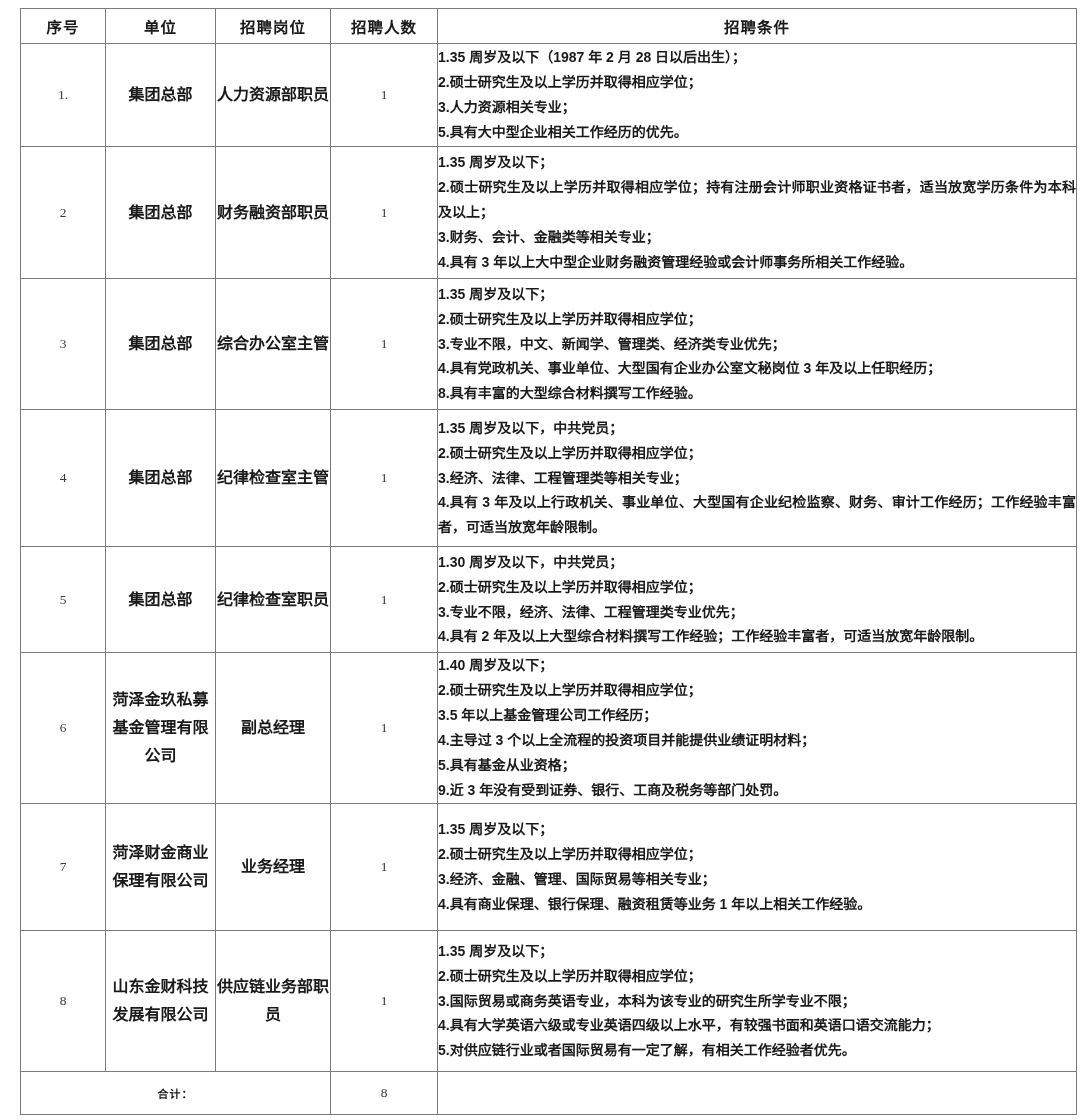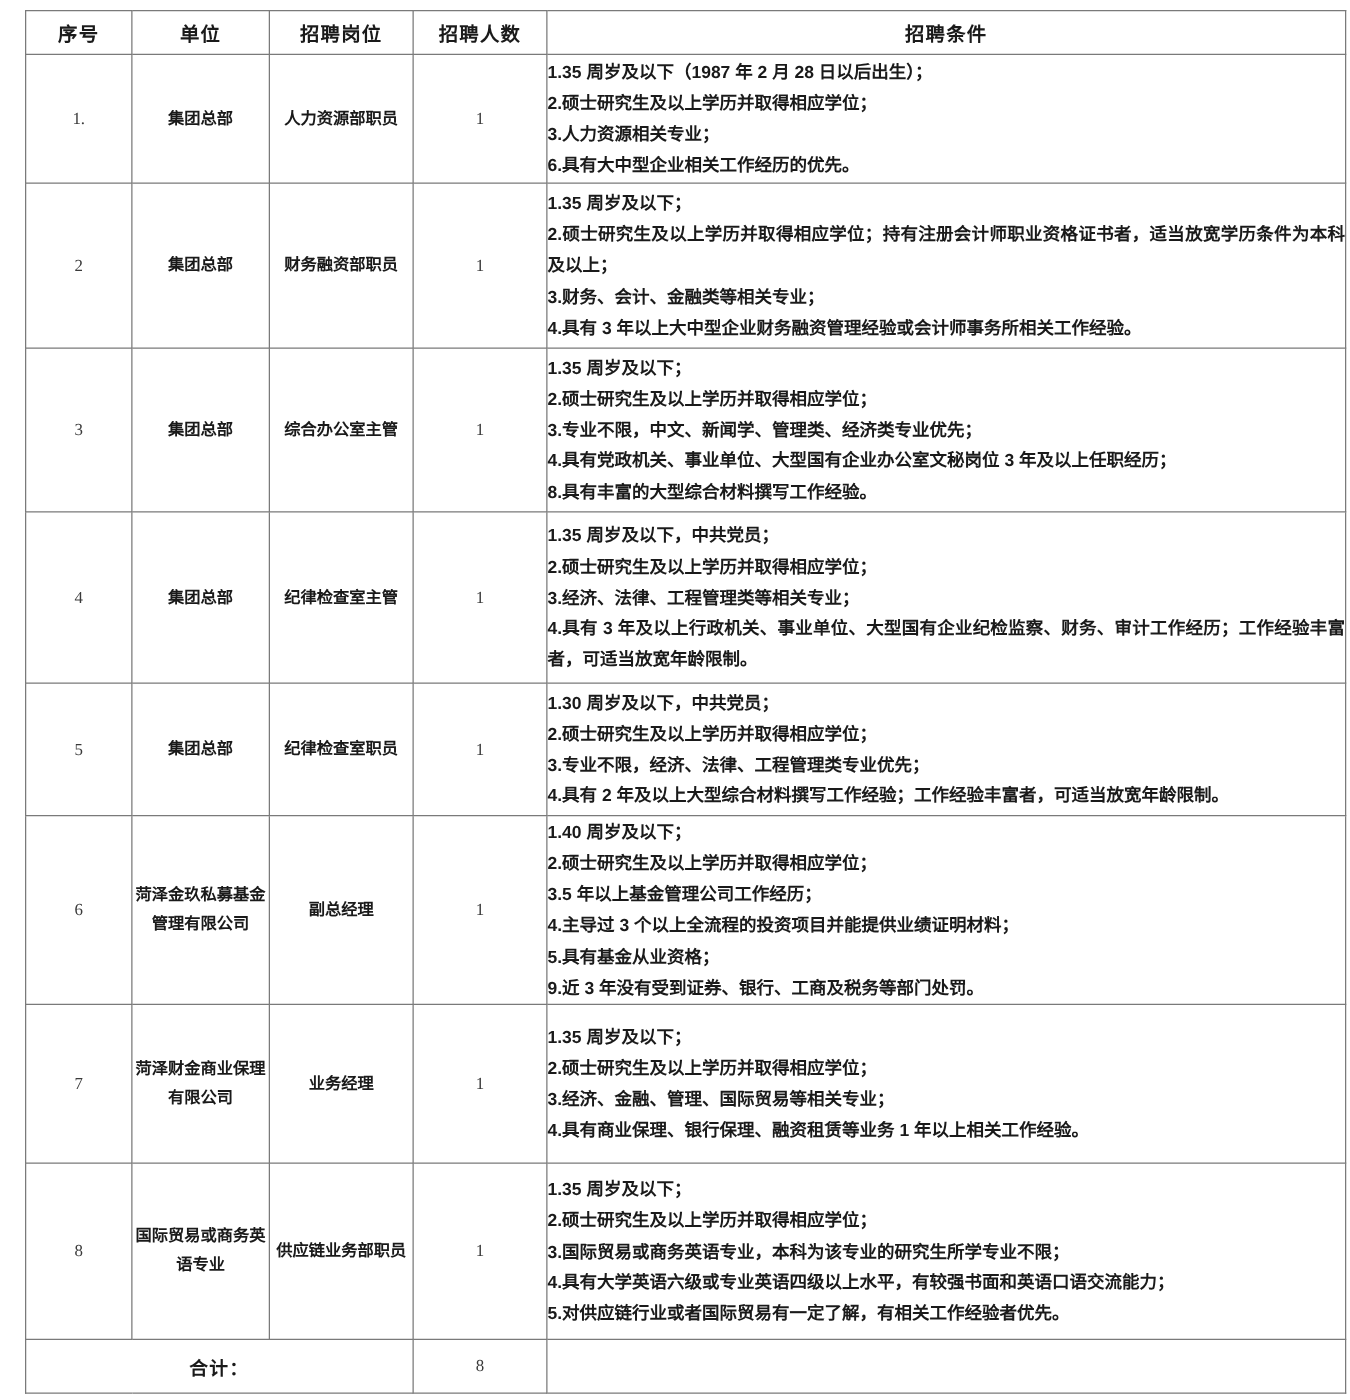--- a/index.html
+++ b/index.html
@@ -50,21 +50,21 @@
     font-family: "Liberation Sans", "DejaVu Sans", sans-serif;
   }
   td.cell-no {
     text-align: center;
     font-size: 13.5px;
     color: #3a3a3a;
     font-family: "Liberation Serif", "DejaVu Serif", serif;
   }
   td.cell-unit, td.cell-post {
     text-align: center;
-    font-size: 13px;
+    font-size: 16px;
     font-weight: bold;
     line-height: 1.75;
     font-family: "Liberation Sans", "DejaVu Sans", sans-serif;
     padding: 2px 3px;
   }
   td.cell-count {
     text-align: center;
     font-size: 13.5px;
     color: #3a3a3a;
   }
@@ -77,21 +77,21 @@
     font-weight: bold;
     line-height: 1.78;
     font-family: "Liberation Sans", "DejaVu Sans", sans-serif;
     text-align: justify;
     white-space: normal;
     word-break: break-all;
   }
   tfoot td.total-label {
     text-align: center;
     height: 42px;
-    font-size: 15px;
+    font-size: 11px;
     font-weight: bold;
     font-family: "Liberation Sans", "DejaVu Sans", sans-serif;
     letter-spacing: 1px;
   }
   tfoot td.total-count {
     text-align: center;
     font-size: 13.5px;
     color: #3a3a3a;
   }
   tfoot td.total-blank { background: #fff; }
@@ -131,21 +131,21 @@
 
       <tr class="r1">
         <td class="cell-no">1.</td>
         <td class="cell-unit">集团总部</td>
         <td class="cell-post">人力资源部职员</td>
         <td class="cell-count">1</td>
         <td class="cell-cond">
           <div class="cond-line">1.35 周岁及以下（1987 年 2 月 28 日以后出生）；</div>
           <div class="cond-line">2.硕士研究生及以上学历并取得相应学位；</div>
           <div class="cond-line">3.人力资源相关专业；</div>
-          <div class="cond-line">6.具有大中型企业相关工作经历的优先。</div>
+          <div class="cond-line">5.具有大中型企业相关工作经历的优先。</div>
         </td>
       </tr>
 
       <tr class="r2">
         <td class="cell-no">2</td>
         <td class="cell-unit">集团总部</td>
         <td class="cell-post">财务融资部职员</td>
         <td class="cell-count">1</td>
         <td class="cell-cond">
           <div class="cond-line">1.35 周岁及以下；</div>
@@ -218,21 +218,21 @@
         <td class="cell-cond">
           <div class="cond-line">1.35 周岁及以下；</div>
           <div class="cond-line">2.硕士研究生及以上学历并取得相应学位；</div>
           <div class="cond-line">3.经济、金融、管理、国际贸易等相关专业；</div>
           <div class="cond-line">4.具有商业保理、银行保理、融资租赁等业务 1 年以上相关工作经验。</div>
         </td>
       </tr>
 
       <tr class="r8">
         <td class="cell-no">8</td>
-        <td class="cell-unit">国际贸易或商务英语专业</td>
+        <td class="cell-unit">山东金财科技发展有限公司</td>
         <td class="cell-post">供应链业务部职员</td>
         <td class="cell-count">1</td>
         <td class="cell-cond">
           <div class="cond-line">1.35 周岁及以下；</div>
           <div class="cond-line">2.硕士研究生及以上学历并取得相应学位；</div>
           <div class="cond-line">3.国际贸易或商务英语专业，本科为该专业的研究生所学专业不限；</div>
           <div class="cond-line">4.具有大学英语六级或专业英语四级以上水平，有较强书面和英语口语交流能力；</div>
           <div class="cond-line">5.对供应链行业或者国际贸易有一定了解，有相关工作经验者优先。</div>
         </td>
       </tr>

